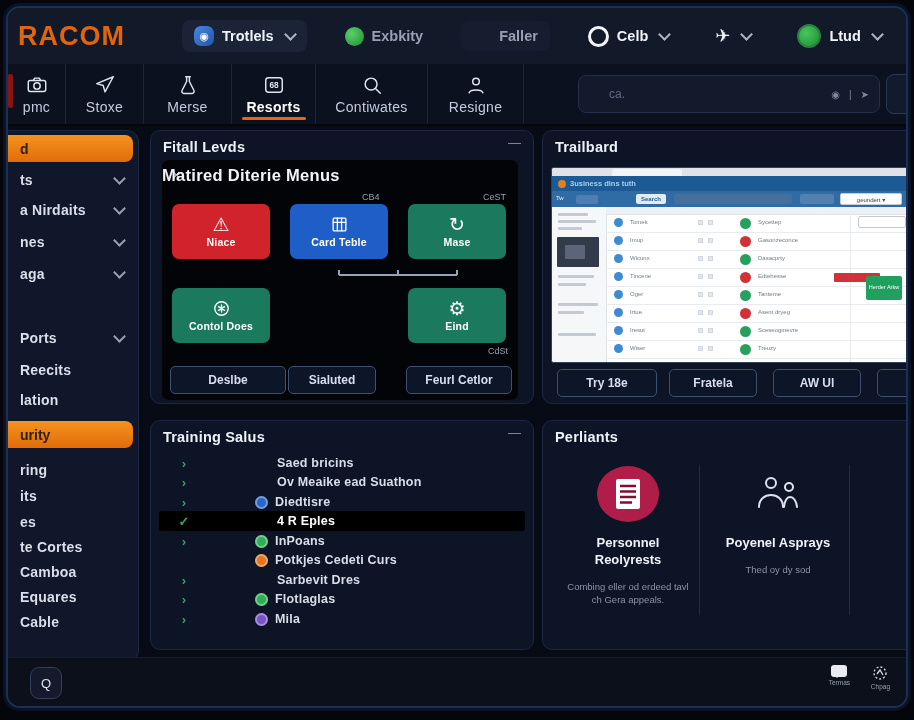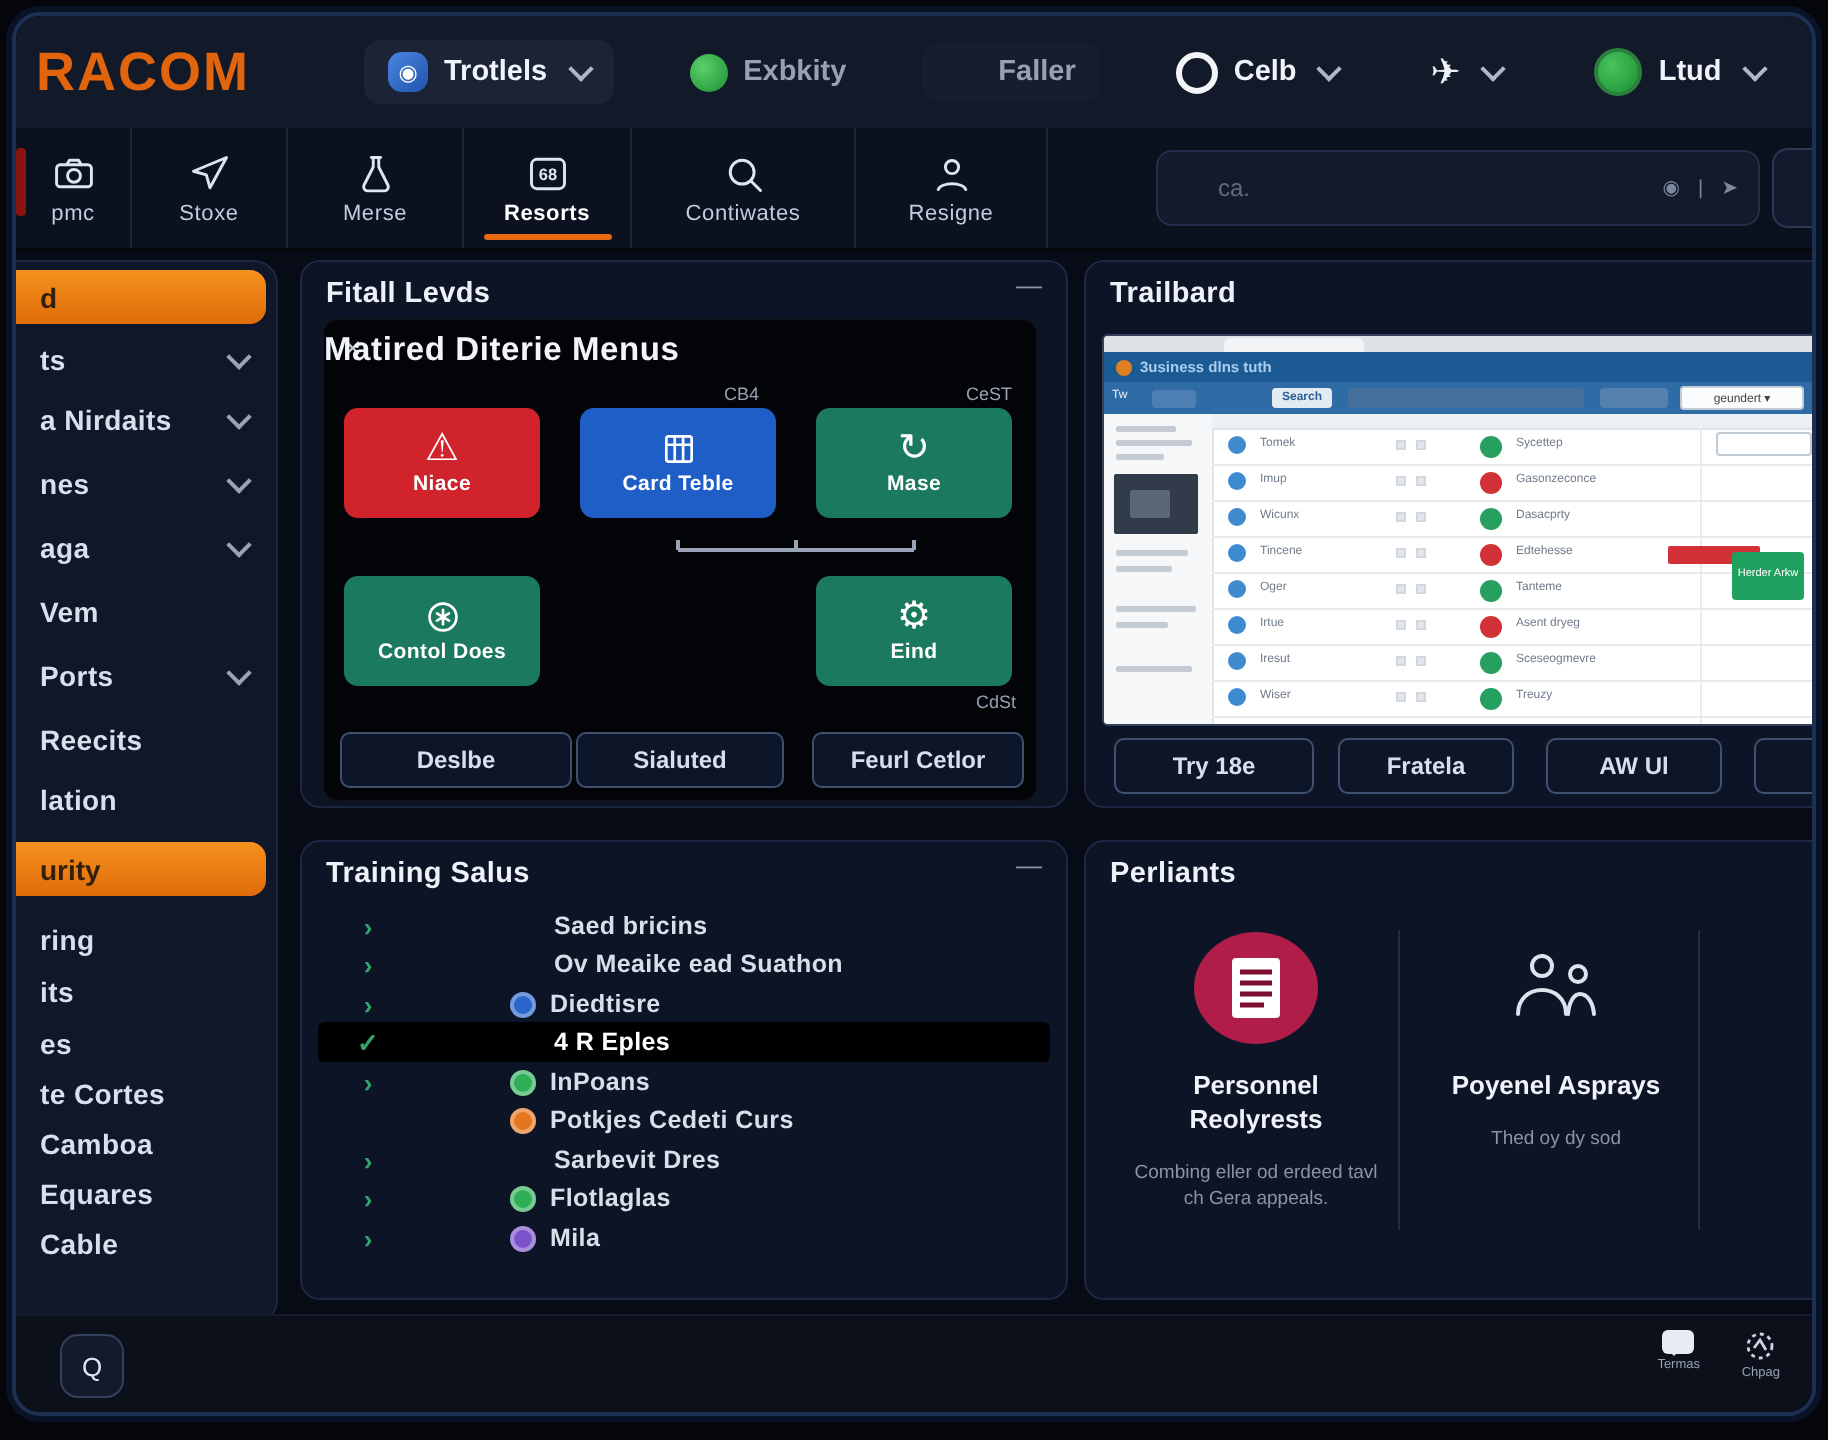--- a/index.html
+++ b/index.html
@@ -32,21 +32,21 @@
              border:2px solid #2c7f3e;}
   .tb-right{margin-left:auto;display:flex;align-items:center;gap:22px;}
 
   
   .navrow{position:absolute;left:0;top:56px;right:0;height:60px;background:#0b111e;
           border-bottom:2px solid #05070d;}
   .redsliver{position:absolute;left:0;top:10px;width:5px;height:34px;background:#8a1412;border-radius:2px;}
   .tabs{position:absolute;left:0;top:0;height:60px;display:flex;}
   .tab{position:relative;display:flex;flex-direction:column;align-items:center;justify-content:center;
        gap:3px;border-right:1px solid #1b2438;cursor:pointer;box-sizing:border-box;}
-  .tab span{font-size:11px;color:#c3ccde;letter-spacing:.3px;}
+  .tab span{font-size:14px;color:#c3ccde;letter-spacing:.3px;}
   .tab.active span{color:#fff;font-weight:700;}
   .tab .uline{position:absolute;bottom:4px;left:50%;transform:translateX(-50%);width:64px;height:3px;
               border-radius:2px;background:#e8680f;display:none;}
   .tab.active .uline{display:block;}
   .tab svg{stroke:#dfe5f0;fill:none;stroke-width:1.6;stroke-linecap:round;stroke-linejoin:round;}
   .searchbox{position:absolute;right:26px;top:11px;width:300px;height:36px;background:#131a2c;
              border:1px solid #242f4c;border-radius:8px;display:flex;align-items:center;}
   .searchbox input{background:transparent;border:none;outline:none;color:#cdd4e4;font-size:12px;
                    padding-left:30px;width:200px;font-family:"Liberation Sans",sans-serif;}
   .searchbox input::placeholder{color:#5f6a80;}
@@ -287,23 +287,20 @@
         <i class="caret"></i>
       </div>
     <div class="sitem" style="top:66px">
         <span>a Nirdaits</span>
         <i class="caret"></i>
       </div>
     <div class="sitem" style="top:130px">
         <span>aga</span>
         <i class="caret"></i>
       </div>
-    <div class="sitem" style="top:162px">
-        <span>Vem</span>
-      </div>
     <div class="sitem" style="top:194px">
         <span>Ports</span>
         <i class="caret"></i>
       </div>
     <div class="sitem" style="top:226px">
         <span>Reecits</span>
       </div>
     <div class="sitem" style="top:256px">
         <span>lation</span>
       </div>
@@ -370,21 +367,21 @@
             <path d="M12 7.5v9M8.2 9.7l7.6 4.6M15.8 9.7l-7.6 4.6"></path>
           </svg>
         <span class="tl">Contol Does</span>
       </div>
       <div class="tile" style="left: 246px; top: 128px; background: rgb(27, 122, 94);">
         <span class="uic">⚙</span>
         <span class="tl">Eind</span>
       </div>
 
       <div class="obtn" style="left:8px;top:206px;width:116px">Deslbe</div>
-      <div class="obtn" style="left:126px;top:206px;width:104px">Sialuted</div>
+      <div class="obtn" style="left:126px;top:206px;width:88px">Sialuted</div>
       <div class="obtn" style="left:244px;top:206px;width:106px">Feurl Cetlor</div>
     </div>
   </div>
 
   <div class="panel" style="left:534px;top:122px;width:378px;height:274px;">
     <div class="ptitle">Trailbard</div>
 
     <div class="shot">
       <div class="sh-chrome">
           <div class="sh-tab"></div>

